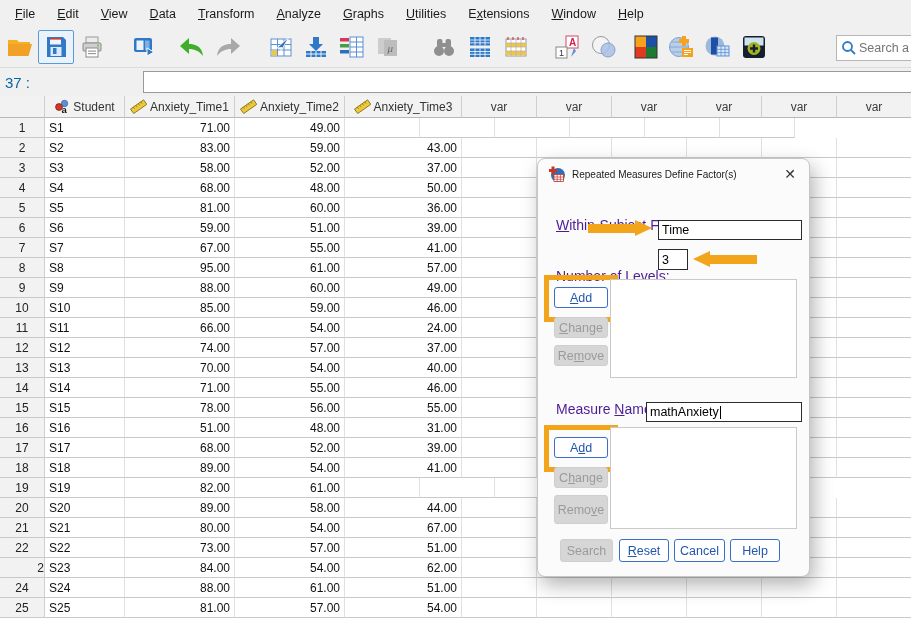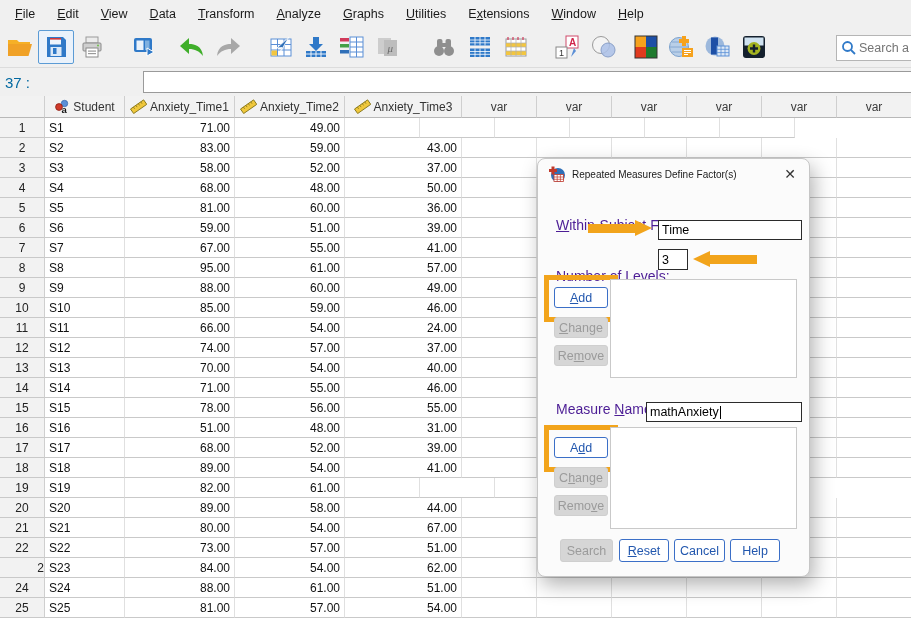--- a/index.html
+++ b/index.html
@@ -667,20 +667,20 @@
 
   <span class="dlg-label" style="left:18px;top:228px;">Measure <u>N</u>ame:</span>
   <div class="dlg-input" style="left:108px;top:243px;width:148px;height:18px;">
     <span>mathAnxiety</span>
       <span class="caret"></span>
   </div>
 
   <div class="hl" style="left:6px;top:266px;width:74px;height:47px;"></div>
   <div class="btn on" style="left:16px;top:278px;width:54px;height:21px;">A<u>d</u>d</div>
   <div class="btn off" style="left:16px;top:308px;width:54px;height:21px;">C<u>h</u>ange</div>
-  <div class="btn off" style="left:16px;top:336px;width:54px;height:21px;">Remo<u>v</u>e</div>
+  <div class="btn off" style="left:16px;top:336px;width:54px;height:29px;">Remo<u>v</u>e</div>
   <div class="listbox" style="left:72px;top:268px;width:185px;height:100px;"></div>
 
   <div class="btn off" style="left:22px;top:380px;width:53px;height:23px;">Search</div>
   <div class="btn on" style="left:81px;top:380px;width:50px;height:23px;"><u>R</u>eset</div>
   <div class="btn on" style="left:136px;top:380px;width:51px;height:23px;">Cancel</div>
   <div class="btn on" style="left:192px;top:380px;width:50px;height:23px;">Help</div>
 </div>
 
 </body></html>

